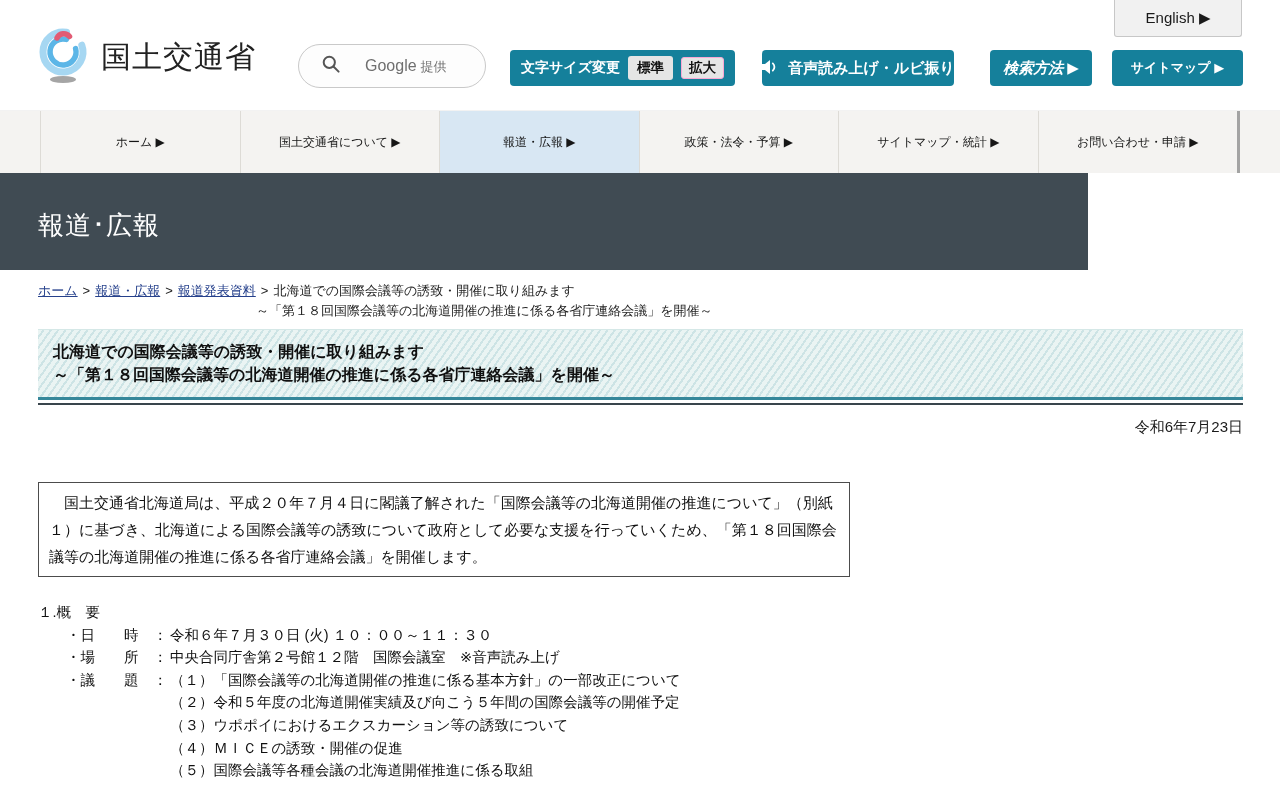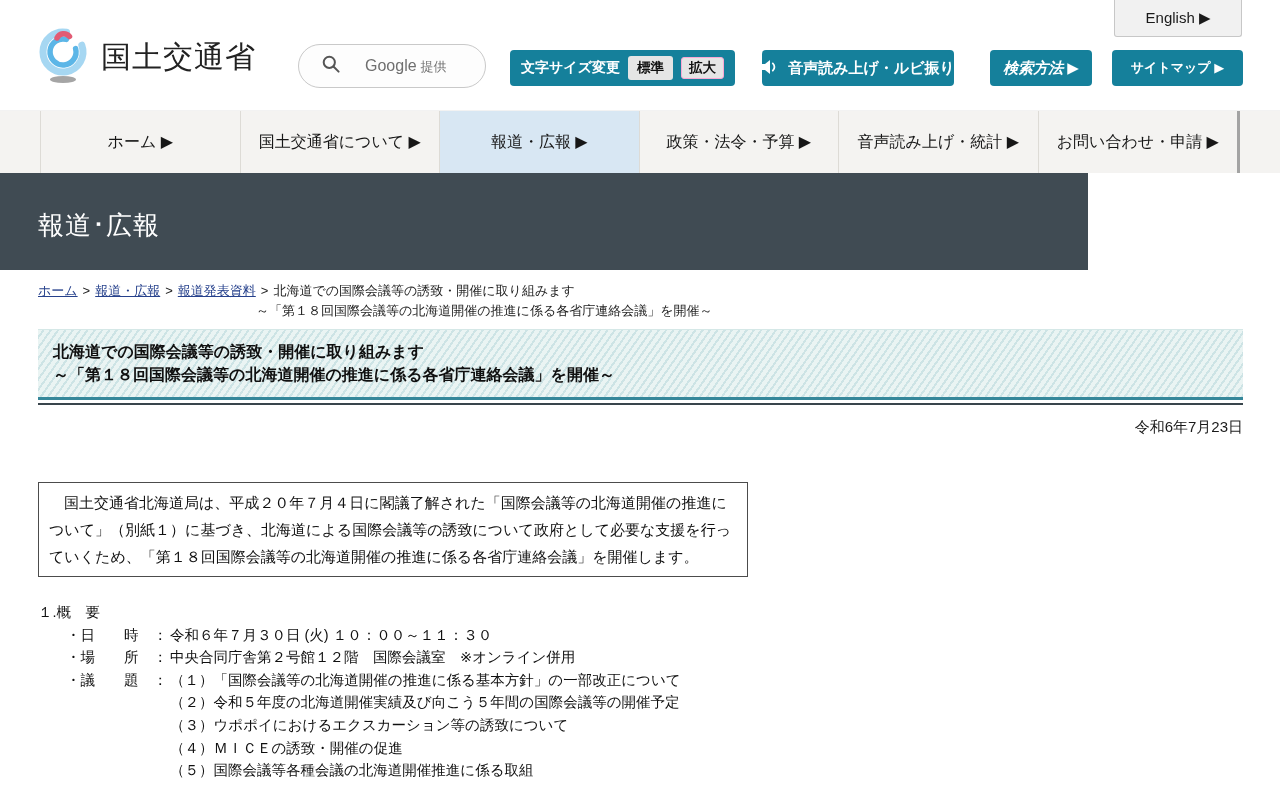--- a/index.html
+++ b/index.html
@@ -39,21 +39,21 @@
   .pill.outlined { border:1px solid #f9a8d4; padding:1px 7px; }
   #btn-tts { left:762px; width:192px; gap:9px; font-size:15px; }
   #btn-search-method { left:990px; width:102px; font-size:15px;font-style:italic; }
   #btn-sitemap { left:1112px; width:131px; font-size:13px; }
 
   
   .nav { position:absolute; top:111px; left:0; width:1280px; height:62px; background:#f4f3f1; }
   .nav-inner { margin:0 40px; height:100%; display:flex; }
   .nav-item {
     flex:1; display:flex; align-items:center; justify-content:center;
-    font-size:16px; color:#161616; border-left:1px solid #dddbd6; cursor:pointer; white-space:nowrap;
+    font-size:12px; color:#161616; border-left:1px solid #dddbd6; cursor:pointer; white-space:nowrap;
   }
   .nav-item:last-child { border-right:3px solid #a3a3a3; }
   .nav-item.active { background:#d8e7f3; }
 
   
   .band { position:absolute; top:173px; left:0; width:1088px; height:97px; background:#404b53; }
   .band-title { position:absolute; left:38px; top:35px; color:#fff; font-size:26px; font-weight:normal; letter-spacing:1px; margin:0; }
 
   
   .content { position:absolute; left:38px; top:282px; width:1205px; }
@@ -69,21 +69,21 @@
     background-image:repeating-linear-gradient(305deg, rgba(130,185,193,0.28) 0px, rgba(130,185,193,0.28) 2px, rgba(0,0,0,0) 2px, rgba(0,0,0,0) 6px);
     border-top:1px solid #d5e8e7;
     border-bottom:3px solid #36879a;
     padding:10px 15px 11px 15px;
     font-size:16px; font-weight:bold; color:#101010; line-height:23px;
   }
   .rule { border-top:2px solid #39454c; margin-top:3px; }
   .date-line { text-align:right; font-size:15px; margin-top:13px; color:#1a1a1a; }
 
   .lead-box {
-    margin-top:45px; width:710px; border:1px solid #4c4c4c;
+    margin-top:45px; width:812px; border:1px solid #4c4c4c;
     padding:6px 10px; font-size:15px; line-height:27px; color:#101010;
   }
 
   .overview { margin-top:24px; font-size:14.5px; line-height:22.6px; color:#101010; }
   .ov-items { padding-left:28px; }
   .ov-label { display:inline-block; min-width:104px; vertical-align:top; }
   .ov-value { }
   .ov-agenda-cont { margin-left:104px; }
 </style>
 </head>
@@ -152,21 +152,21 @@
     <div class="nav-item">
         <span>国土交通省について ▶</span>
       </div>
     <div class="nav-item active">
         <span>報道・広報 ▶</span>
       </div>
     <div class="nav-item">
         <span>政策・法令・予算 ▶</span>
       </div>
     <div class="nav-item">
-        <span>音声読み上げ・統計 ▶</span>
+        <span>サイトマップ・統計 ▶</span>
       </div>
     <div class="nav-item">
         <span>お問い合わせ・申請 ▶</span>
       </div>
   </div>
 </div>
 
 <div class="band">
   <h1 class="band-title">報道･広報</h1>
 </div>
@@ -192,21 +192,21 @@
     <span>　国土交通省北海道局は、平成２０年７月４日に閣議了解された「国際会議等の北海道開催の推進について」（別紙１）に基づき、北海道による国際会議等の誘致について政府として必要な支援を行っていくため、「第１８回国際会議等の北海道開催の推進に係る各省庁連絡会議」を開催します。</span>
   </div>
 
   <div class="overview">
     <div class="ov-heading">１.概　要</div>
     <div class="ov-items">
       <div>
         <span class="ov-label">・日　　時　：</span><span class="ov-value">令和６年７月３０日 (火) １０：００～１１：３０</span>
       </div>
       <div>
-        <span class="ov-label">・場　　所　：</span><span class="ov-value">中央合同庁舎第２号館１２階　国際会議室　※オンライン併用</span>
+        <span class="ov-label">・場　　所　：</span><span class="ov-value">中央合同庁舎第２号館１２階　国際会議室　※音声読み上げ</span>
       </div>
       <div>
         <span class="ov-label">・議　　題　：</span><span class="ov-value">（１）「国際会議等の北海道開催の推進に係る基本方針」の一部改正について</span>
       </div>
       <div class="ov-agenda-cont">（２）令和５年度の北海道開催実績及び向こう５年間の国際会議等の開催予定</div>
       <div class="ov-agenda-cont">（３）ウポポイにおけるエクスカーション等の誘致について</div>
       <div class="ov-agenda-cont">（４）ＭＩＣＥの誘致・開催の促進</div>
       <div class="ov-agenda-cont">（５）国際会議等各種会議の北海道開催推進に係る取組</div>
 
     </div>

